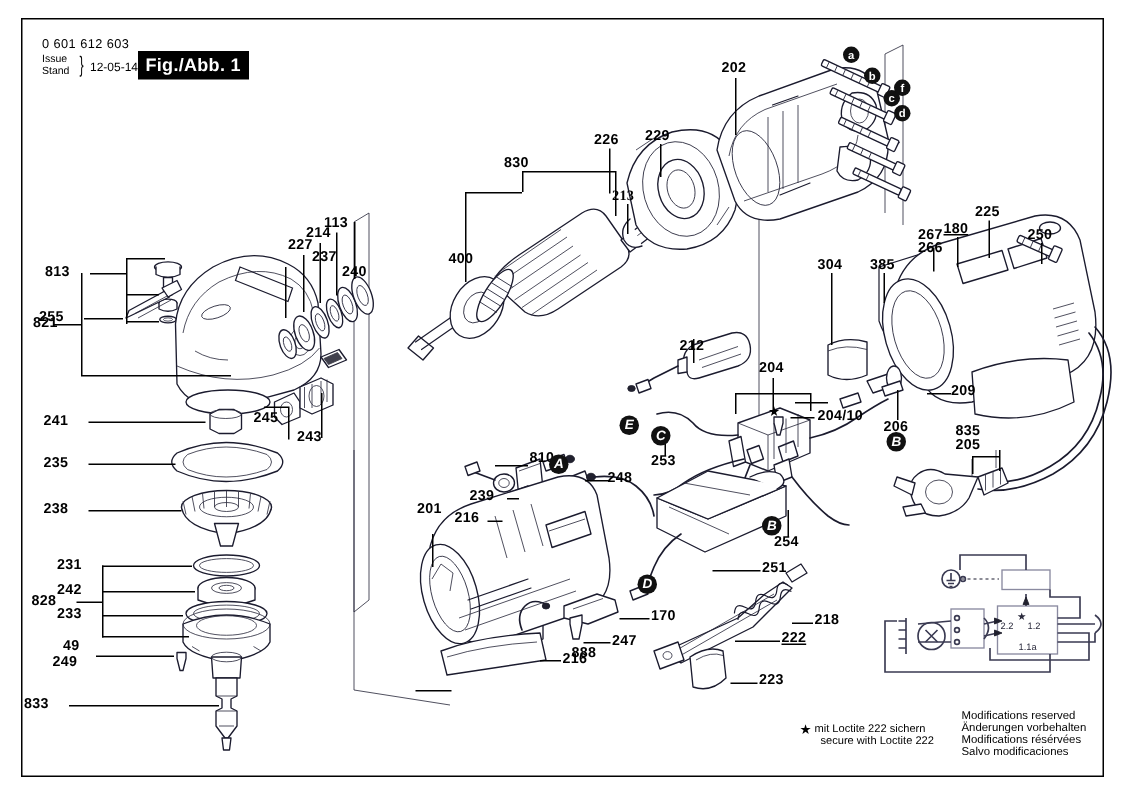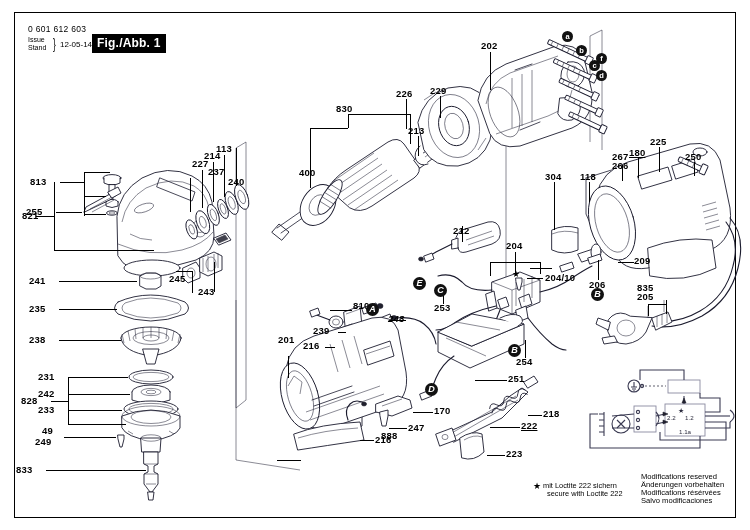--- a/index.html
+++ b/index.html
@@ -584,47 +584,47 @@
   <div class="lbl" style="left:198px;top:287px;">243</div>
 
   <div class="lbl" style="left:180px;top:167px;margin-left:28px;">237</div>
   <div class="lbl" style="left:192px;top:159px;">227</div>
   <div class="lbl" style="left:204px;top:151px;">214</div>
   <div class="lbl" style="left:216px;top:144px;">113</div>
   <div class="lbl" style="left:228px;top:137px;margin-top:40px;">240</div>
 
   <div class="lbl" style="left:299px;top:168px;">400</div>
   <div class="lbl" style="left:336px;top:104px;">830</div>
-  <div class="lbl" style="left:408px;top:126px;">213</div>
+  <div class="lbl" style="left:408px;top:126px;font-family:Liberation Serif, serif;">213</div>
   <div class="lbl" style="left:396px;top:89px;">226</div>
   <div class="lbl" style="left:430px;top:86px;">229</div>
   <div class="lbl" style="left:481px;top:41px;">202</div>
 
   <div class="lbl" style="left:650px;top:137px;">225</div>
   <div class="lbl" style="left:629px;top:148px;text-decoration:underline;">180</div>
   <div class="lbl" style="left:612px;top:152px;">267</div>
   <div class="lbl" style="left:612px;top:161px;">266</div>
   <div class="lbl" style="left:685px;top:152px;">250</div>
-  <div class="lbl" style="left:580px;top:172px;">118</div>
+  <div class="lbl" style="left:580px;top:172px;">385</div>
   <div class="lbl" style="left:545px;top:172px;">304</div>
   <div class="lbl" style="left:634px;top:256px;">209</div>
   <div class="lbl" style="left:589px;top:280px;">206</div>
   <div class="lbl" style="left:637px;top:283px;">835</div>
   <div class="lbl" style="left:637px;top:292px;">205</div>
 
   <div class="lbl" style="left:453px;top:226px;">212</div>
   <div class="lbl" style="left:506px;top:241px;">204</div>
   <div class="lbl" style="left:545px;top:273px;">204/10</div>
   <div class="lbl" style="left:434px;top:303px;">253</div>
   <div class="lbl" style="left:516px;top:357px;">254</div>
 
   <div class="lbl" style="left:353px;top:301px;">810</div>
   <div class="lbl" style="left:313px;top:326px;">239</div>
   <div class="lbl" style="left:303px;top:341px;">216</div>
-  <div class="lbl" style="left:388px;top:314px;font-style:italic;">248</div>
+  <div class="lbl" style="left:405px;top:314px;">248</div>
   <div class="lbl" style="left:278px;top:335px;">201</div>
   <div class="lbl" style="left:381px;top:431px;">888</div>
   <div class="lbl" style="left:434px;top:406px;">170</div>
   <div class="lbl" style="left:408px;top:423px;">247</div>
   <div class="lbl" style="left:375px;top:435px;">216</div>
   <div class="lbl" style="left:508px;top:374px;">251</div>
   <div class="lbl u" style="left:521px;top:421px;">222</div>
   <div class="lbl" style="left:506px;top:449px;">223</div>
   <div class="lbl" style="left:543px;top:409px;">218</div>
 

